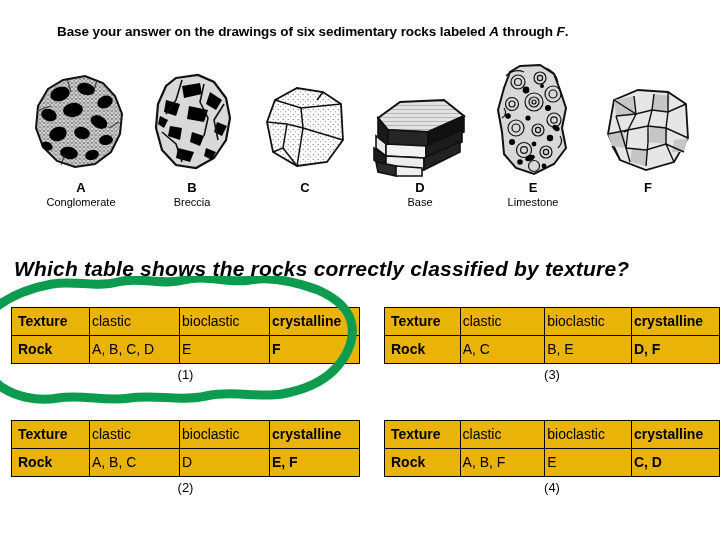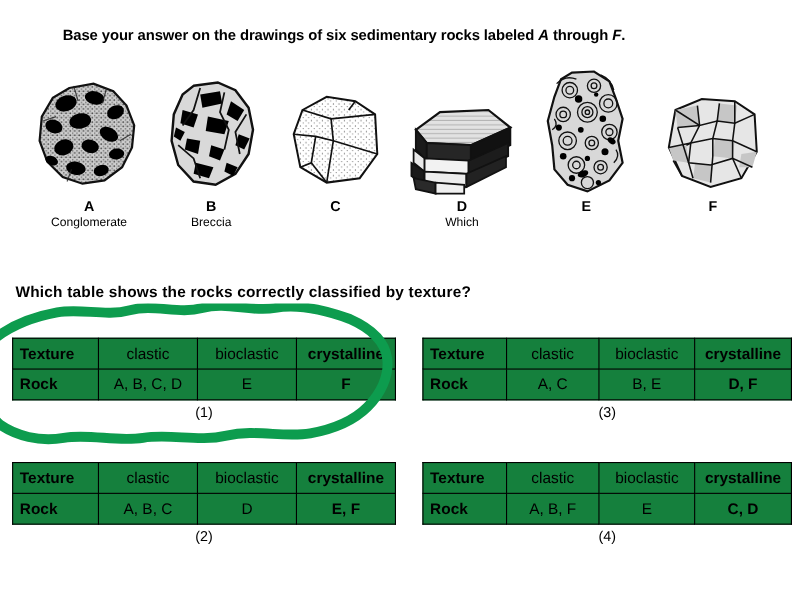--- a/index.html
+++ b/index.html
@@ -62,40 +62,40 @@
     font-size: 11px;
     line-height: 15px;
     white-space: nowrap;
   }
 
   
   #question-line {
     position: absolute;
     left: 14px;
     top: 257px;
-    font-size: 14px;
+    font-size: 21px;
     font-weight: bold;
     letter-spacing: 0.2px;
     white-space: nowrap;
+    font-style: italic;
   }
 
   
   .answer-block {
     position: absolute;
   }
   .answer-table {
     border-collapse: collapse;
     table-layout: fixed;
-    background: #15803d;
+    background: #eab308;
   }
   .answer-table td {
     border: 1.5px solid #000000;
     height: 27px;
     font-size: 14px;
-    text-align: center;
     padding: 0 2px;
     line-height: 27px;
     white-space: nowrap;
   }
   .answer-table td.rowhead {
     font-weight: bold;
     text-align: left;
     padding-left: 6px;
   }
   .col-head  { width: 69px; }
@@ -242,21 +242,21 @@
           <path d="M60 60 L96 44 L96 56 L60 72 Z" fill="#1c1c1c"></path>
           <path d="M8 62 L8 74 L20 82 L20 70 Z" fill="#1a1a1a"></path>
           <path d="M20 70 L58 72 L58 84 L20 82 Z" fill="#ededed"></path>
           <path d="M58 72 L94 56 L94 66 L58 84 Z" fill="#222"></path>
           <path d="M10 76 L12 86 L30 90 L30 80 Z" fill="#2a2a2a"></path>
           <path d="M30 80 L56 82 L56 90 L30 90 Z" fill="#f0f0f0"></path>
         </g>
       </svg>
     </div>
     <div class="rock-letter">D</div>
-    <div class="rock-name">Which</div>
+    <div class="rock-name">Base</div>
   </div>
 
   <div class="rock-cell" style="left:475px;">
     <div class="rock-art">
       <svg width="86" height="116" viewBox="0 0 86 116">
         <path d="M30 4 L50 3 L64 12 L70 28 L76 46 L72 66 L76 86 L64 102 L44 112 L26 106 L14 92 L12 70 L8 48 L14 26 L20 10 Z" fill="#d8d8d8" stroke="#111" stroke-width="2"></path>
         <g stroke="#111" stroke-width="1.2" fill="none">
           <circle cx="28" cy="20" r="7"></circle>
             <circle cx="28" cy="20" r="3.5"></circle>
           <circle cx="50" cy="16" r="6"></circle>
@@ -296,20 +296,21 @@
           <circle cx="30" cy="100" r="2.8"></circle>
             <circle cx="54" cy="104" r="2.4"></circle>
         </g>
         <g fill="#000">
           <ellipse cx="40" cy="96" rx="5" ry="3" transform="rotate(-20 40 96)"></ellipse>
           <ellipse cx="66" cy="66" rx="4" ry="2.6" transform="rotate(35 66 66)"></ellipse>
         </g>
       </svg>
     </div>
     <div class="rock-letter">E</div>
+    <div class="rock-name">Limestone</div>
   </div>
 
   <div class="rock-cell" style="left:590px;">
     <div class="rock-art">
       <svg width="100" height="96" viewBox="0 0 100 96">
         <path d="M16 18 L40 8 L70 10 L88 22 L90 56 L76 80 L48 88 L22 78 L10 52 Z" fill="#e6e6e6" stroke="#111" stroke-width="1.8"></path>
         <g fill="#c6c6c6">
           <polygon points="16,18 36,14 38,32 18,34"></polygon>
           <polygon points="56,12 72,14 70,30 54,28"></polygon>
           <polygon points="10,52 26,50 28,66 14,64"></polygon>

